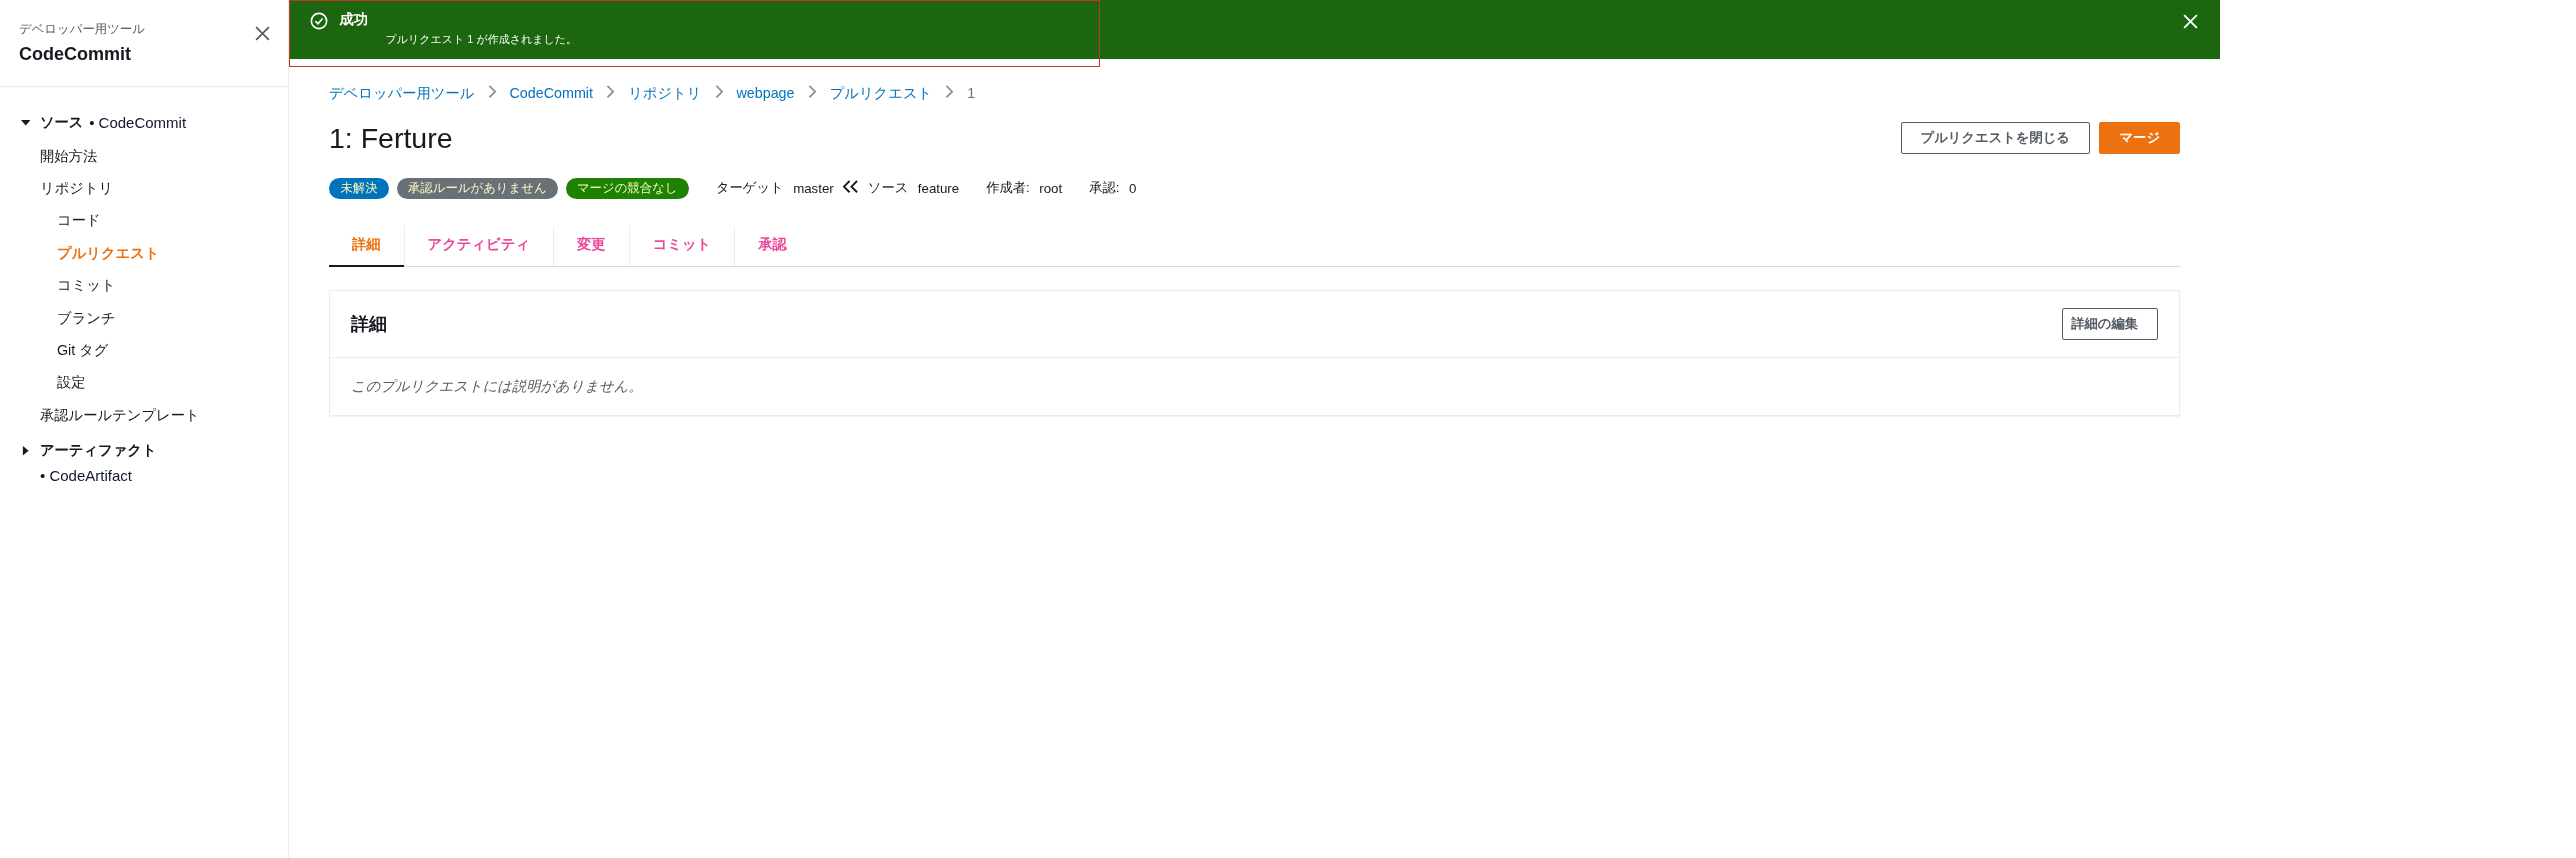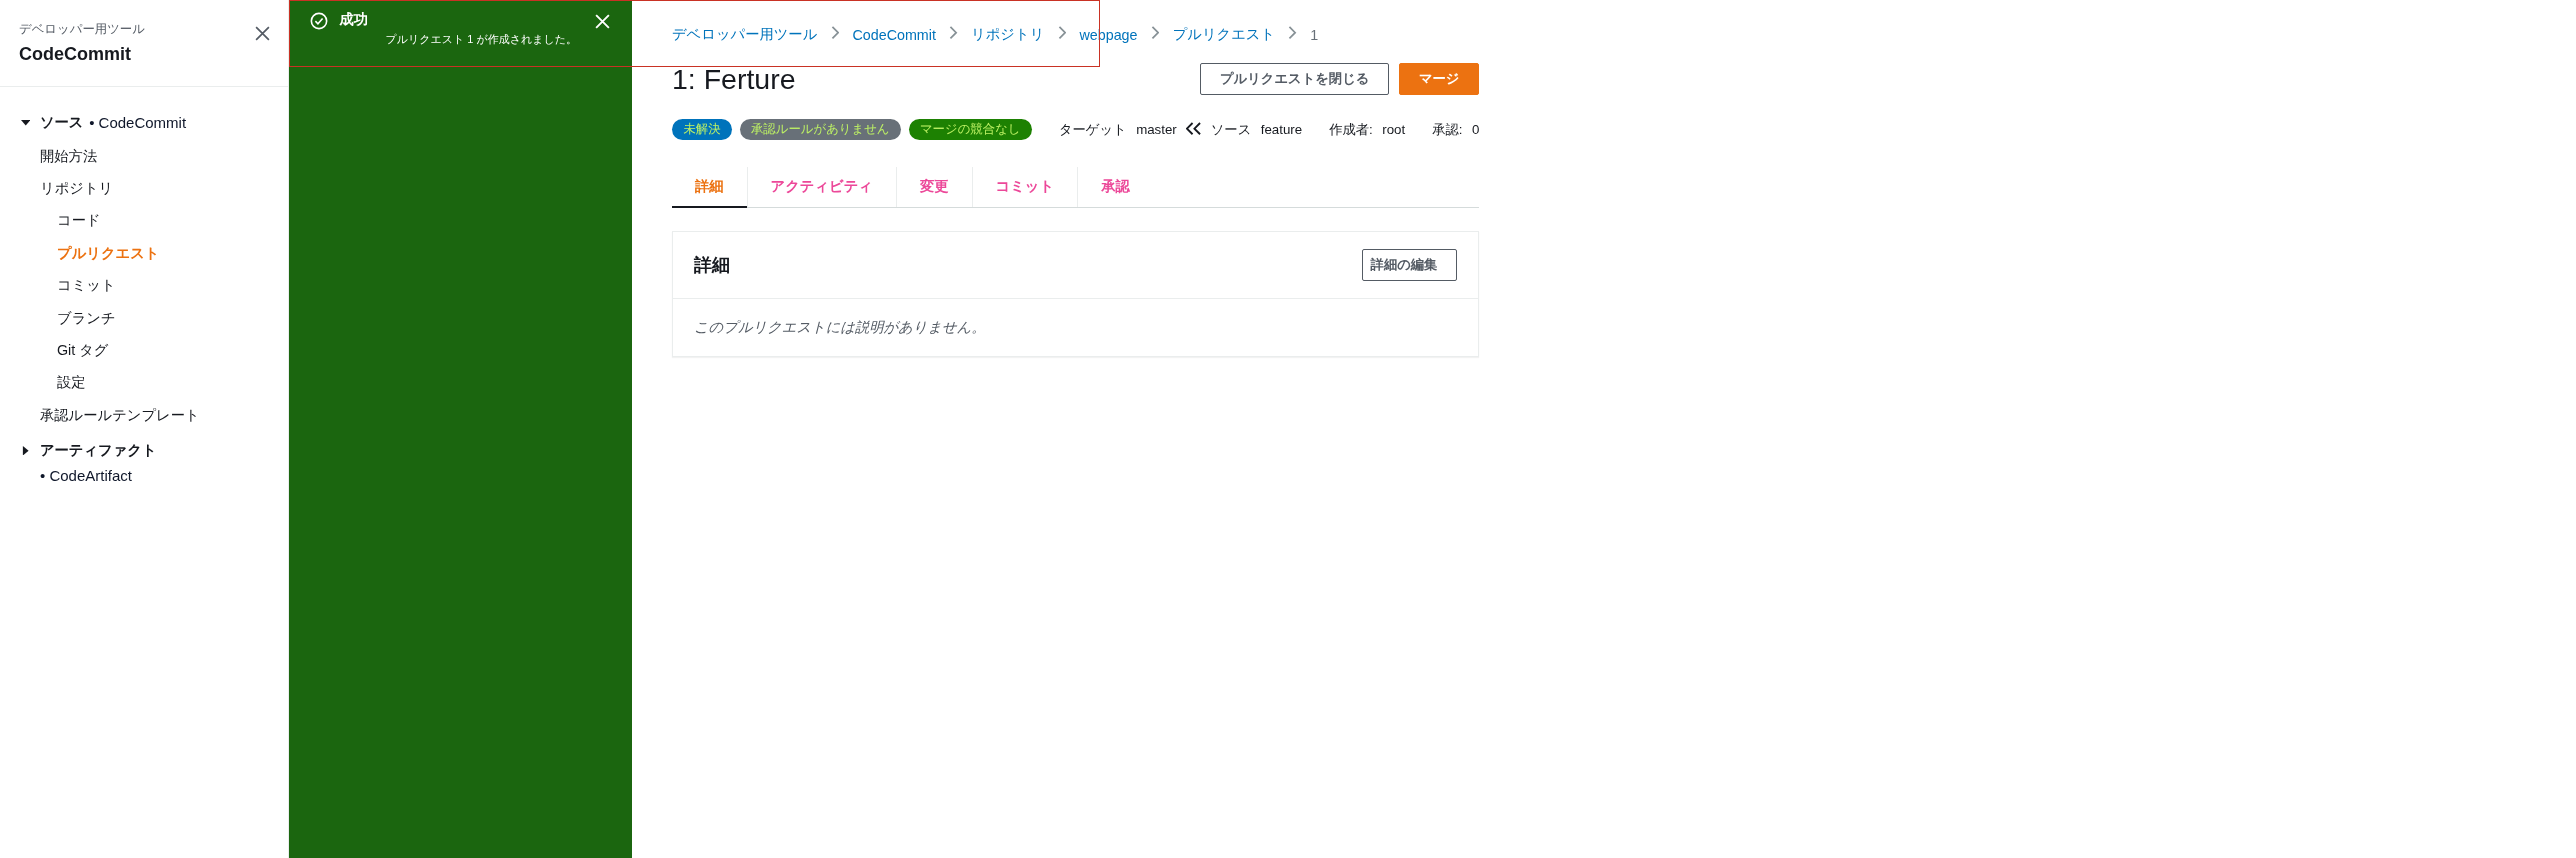--- a/index.html
+++ b/index.html
@@ -18,21 +18,21 @@
 .nav-caret { display: inline-flex; width: 13.3px; height: 13.3px; margin-right: 7.6px; align-items: center; justify-content: center; }
 .nav-caret svg { width: 9.5px; height: 9.5px; }
 .nav-section-title { font-weight: 700; font-size: 14.3px; }
 .nav-section-sub { color: #0f172a; font-weight: 400; margin-left: 5.7px; font-size: 15px; }
 .nav-items { margin-left: 21px; margin-top: 1.9px; }
 .nav-item { padding: 6.7px 0; cursor: pointer; font-size: 14.3px; color: #16191f; }
 .nav-item.lvl2 { margin-left: 17px; }
 .nav-item.active { color: #ec7211; font-weight: 700; }
 
 
-.main { flex: 1; display: flex; flex-direction: row; min-width: 0; }
+.main { flex: 1; display: flex; flex-direction: column; min-width: 0; }
 .alert { background: #1b660f; color: #fff; display: flex; align-items: flex-start; padding: 9.5px 21px 11.4px 21px; position: relative; }
 .alert-highlight-box { position: absolute; left: 0; top: 0; width: 811px; height: 67px; border: 1px solid #c93224; pointer-events: none; }
 .alert-icon { margin-right: 11.4px; margin-top: 2.9px; }
 .alert-icon svg { width: 18px; height: 18px; }
 .alert-body { flex: 1; }
 .alert-title { font-weight: 700; font-size: 14.3px; margin-bottom: 3.8px; }
 .alert-msg { font-size: 11px; margin-left: 46px; }
 .alert-close { cursor: pointer; font-size: 21px; color: #fff; margin-left: 17px; margin-top: 1.9px; }
 
 .content { padding: 25px 40px; }
@@ -41,21 +41,21 @@
 .breadcrumbs .bc-sep svg { width: 8.6px; height: 13.3px; }
 .breadcrumbs .bc-current { color: #687078; }
 
 .page-header { display: flex; margin-bottom: 23px; }
 .page-title { font-size: 28.5px; font-weight: 400; flex: 1; }
 .btn { display: inline-flex; align-items: center; justify-content: center; height: 32px; padding: 0 19px; border-radius: 2px; font-size: 13.3px; font-weight: 700; cursor: pointer; border: 1px solid; background: #fff; }
 .btn-secondary { border-color: #545b64; color: #545b64; margin-right: 9.5px; }
 .btn-primary { background: #ec7211; border-color: #ec7211; color: #fff; }
 
 .status-row { display: flex; align-items: center; gap: 27px; margin-bottom: 27px; font-size: 13.3px; }
-.badge { display: inline-flex; align-items: center; padding: 1.9px 11.4px; border-radius: 10.5px; font-size: 12.4px; color: #bef264; height: 21px; }
+.badge { display: inline-flex; align-items: center; padding: 1.9px 11.4px; border-radius: 10.5px; font-size: 12.4px; color: #fef9c3; height: 21px; }
 .badge-blue { background: #0073bb; }
 .badge-gray { background: #687078; }
 .badge-green { background: #1d8102; }
 .status-pair { display: flex; align-items: center; gap: 9.5px; }
 .status-label { font-weight: 400; }
 .status-val { color: #16191f; }
 .status-divider { font-weight: 700; font-size: 15px; }
 .badge-group { display: flex; gap: 7.6px; }
 
 .tabs { display: flex; border-bottom: 1px solid #d5dbdb; }

